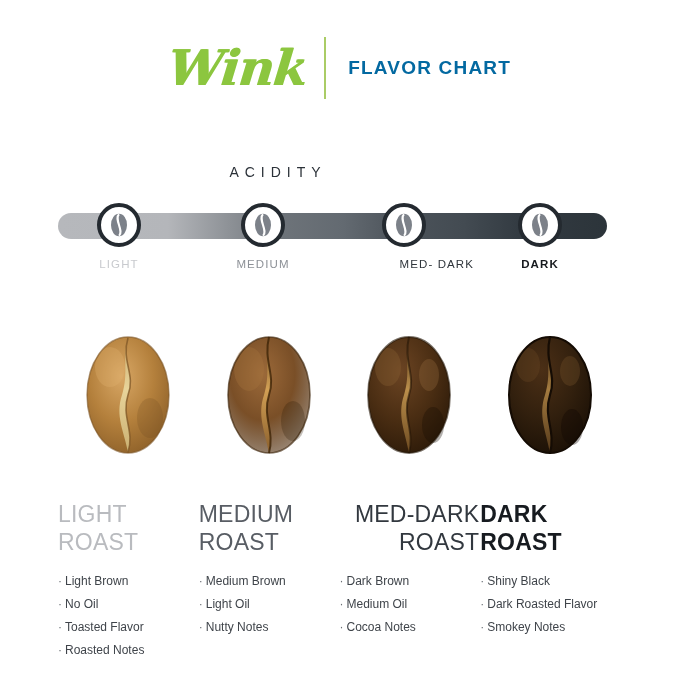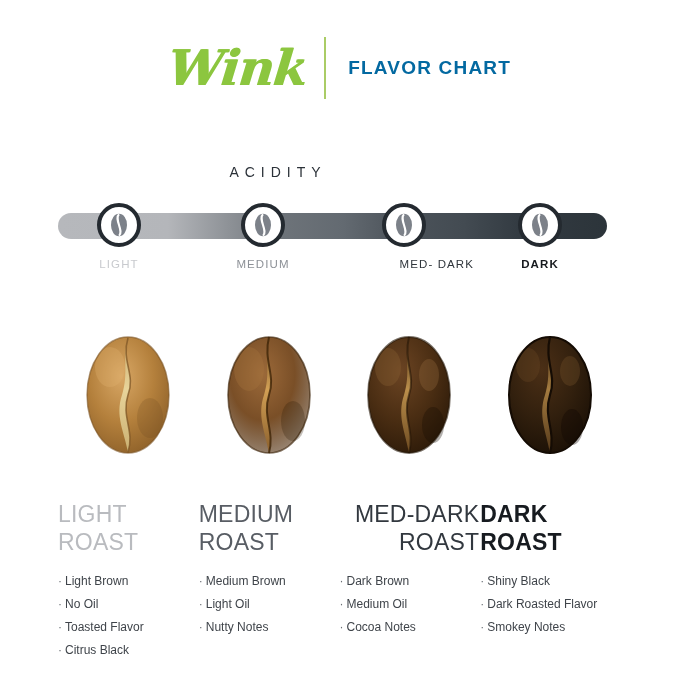--- a/index.html
+++ b/index.html
@@ -268,21 +268,21 @@
         <ellipse cx="76" cy="95" rx="13" ry="20" fill="#6d4a1e" opacity="0.22"></ellipse>
         <ellipse cx="54" cy="72" rx="41" ry="58" fill="none" stroke="#7a5221" stroke-width="1.4" opacity="0.6"></ellipse>
       </svg>
     </div>
     <div class="roast-name name-light">LIGHT
 ROAST</div>
     <ul class="notes">
       <li><span class="dot">·</span><span>Light Brown</span></li>
       <li><span class="dot">·</span><span>No Oil</span></li>
       <li><span class="dot">·</span><span>Toasted Flavor</span></li>
-      <li><span class="dot">·</span><span>Citrus Black</span></li>
+      <li><span class="dot">·</span><span>Roasted Notes</span></li>
     </ul>
   </div>
 
   <div class="col">
     <div class="bean-box">
       <svg class="bean-svg" width="108" height="140" viewBox="0 0 108 140">
         <defs>
           <radialGradient id="mg1" cx="42%" cy="32%" r="72%">
             <stop offset="0%" stop-color="#9c6a3a"></stop>
             <stop offset="55%" stop-color="#7a4f27"></stop>

